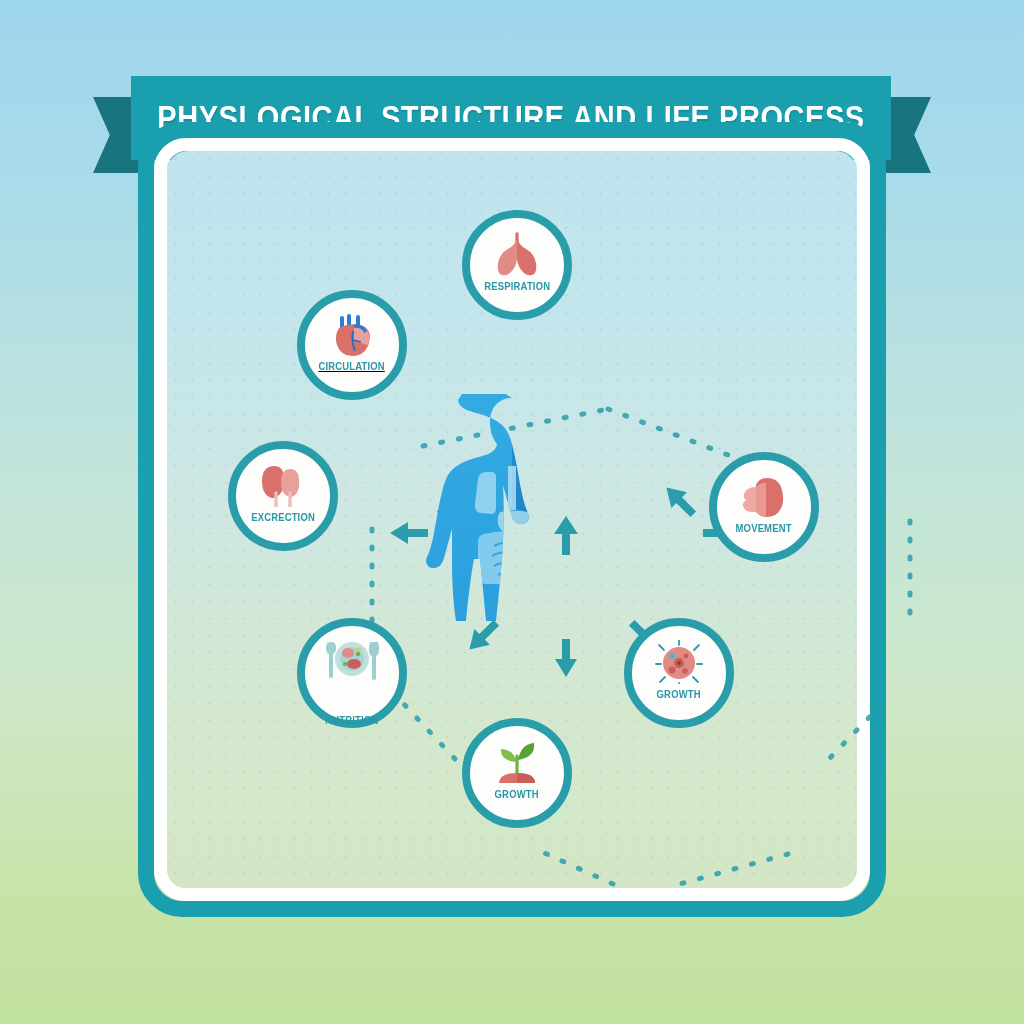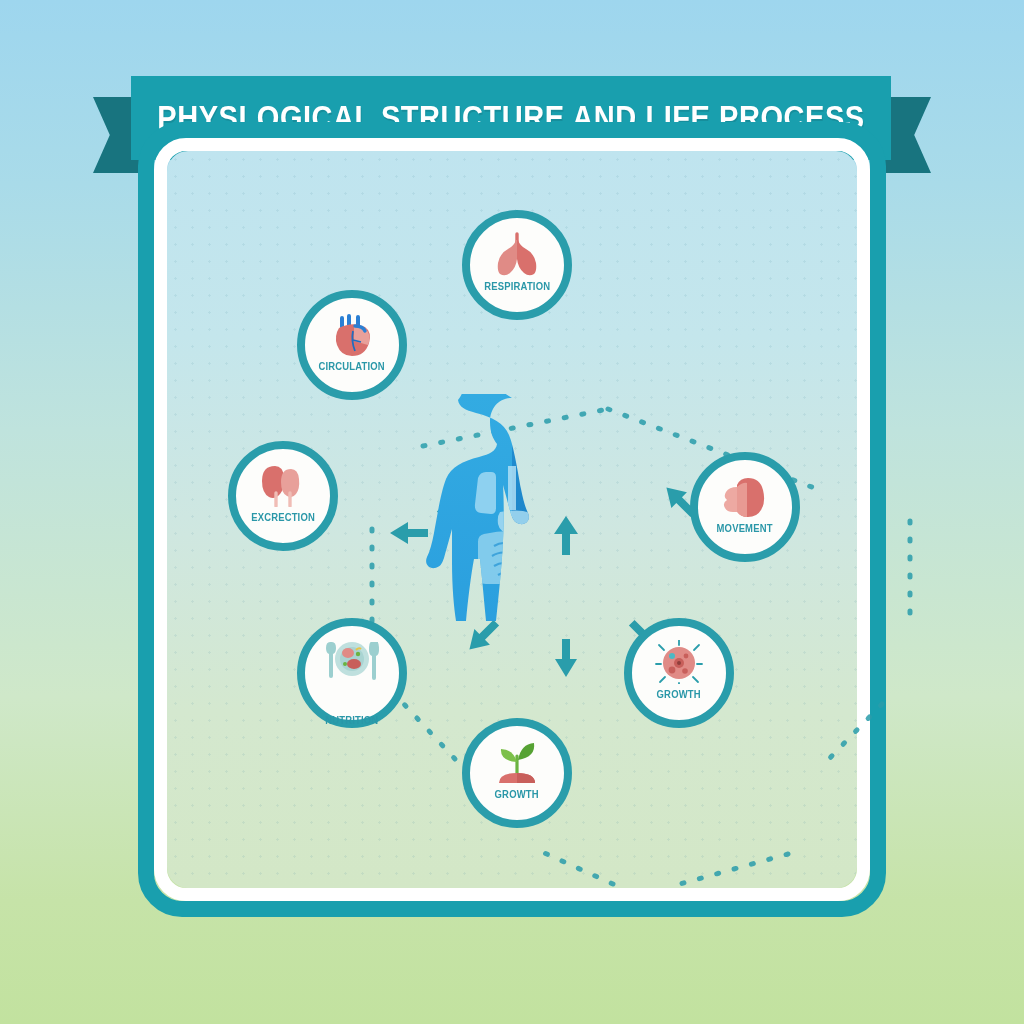--- a/index.html
+++ b/index.html
@@ -182,21 +182,21 @@
         <svg width="46" height="44" viewBox="0 0 46 44">
           <path d="M23 2 l0 16" stroke="#d9706c" stroke-width="3.4" fill="none" stroke-linecap="round"></path>
           <path d="M22 8 q-2 6 -8 9 q-8 4 -10 14 q-1 8 2 11 q5 3 10 -1 q6 -5 7 -14 l0 -19 z" fill="#e08b86"></path>
           <path d="M24 8 q2 6 8 9 q8 4 10 14 q1 8 -2 11 q-5 3 -10 -1 q-6 -5 -7 -14 l0 -19 z" fill="#d9706c"></path>
         </svg>
       </span>
       <span class="lbl">RESPIRATION</span>
     </div>
 
 
-    <div class="node" style="left:523px;top:301px;">
+    <div class="node" style="left:542px;top:301px;">
       <span class="glyph">
         <svg width="50" height="42" viewBox="0 0 50 42">
           <path d="M28 3 q12 0 15 12 q3 12 -2 20 q-4 7 -13 7 q-8 0 -11 -6 l0 -26 q3 -7 11 -7 z" fill="#d9706c"></path>
           <path d="M17 12 q-8 0 -11 5 q-3 5 1 8 q-5 3 -2 8 q2 4 8 4 l4 0 l0 -25 z" fill="#eda9a2"></path>
           <path d="M17 12 l0 25 q4 5 10 5 l0 -34 q-4 -1 -10 4 z" fill="#e89a93"></path>
         </svg>
       </span>
       <span class="lbl">MOVEMENT</span>
     </div>
 
@@ -263,21 +263,21 @@
         <svg width="52" height="44" viewBox="0 0 52 44">
           <path d="M18 3 q8 0 9 11 q1 11 -4 17 q-5 6 -11 3 q-7 -4 -7 -16 q0 -15 13 -15 z" fill="#d9706c"></path>
           <path d="M34 6 q7 0 8 10 q1 10 -3 15 q-4 5 -9 2 q-6 -3 -6 -14 q0 -13 10 -13 z" fill="#e8a09a"></path>
           <path d="M19 30 q0 8 0 13" stroke="#f0bdb6" stroke-width="3.4" fill="none" stroke-linecap="round"></path>
           <path d="M33 30 q0 8 0 13" stroke="#f0bdb6" stroke-width="3.4" fill="none" stroke-linecap="round"></path>
         </svg>
       </span>
       <span class="lbl">EXCRECTION</span>
     </div>
 
-    <div class="node" style="left:130px;top:139px;">
+    <div class="node" style="left:130px;top:139px;text-decoration:underline;">
       <span class="glyph">
         <svg width="46" height="44" viewBox="0 0 46 44">
           <path d="M13 6 l0 9 M20 4 l0 10 M29 5 l0 9" stroke="#2a7fd4" stroke-width="4" fill="none" stroke-linecap="round"></path>
           <path d="M10 16 q-5 8 -2 17 q4 11 15 11 q13 0 17 -13 q3 -11 -4 -16 q-12 -6 -26 1 z" fill="#d9706c"></path>
           <path d="M25 15 q10 -2 14 5 q3 6 0 13 l-14 -4 z" fill="#e8a09a"></path>
           <path d="M26 14 q8 0 10 5" stroke="#2a7fd4" stroke-width="3.4" fill="none" stroke-linecap="round"></path>
           <path d="M24 19 q-2 10 2 20" stroke="#1f6ec0" stroke-width="1.8" fill="none"></path>
           <path d="M24 28 l8 2" stroke="#1f6ec0" stroke-width="1.8" fill="none"></path>
         </svg>
       </span>

